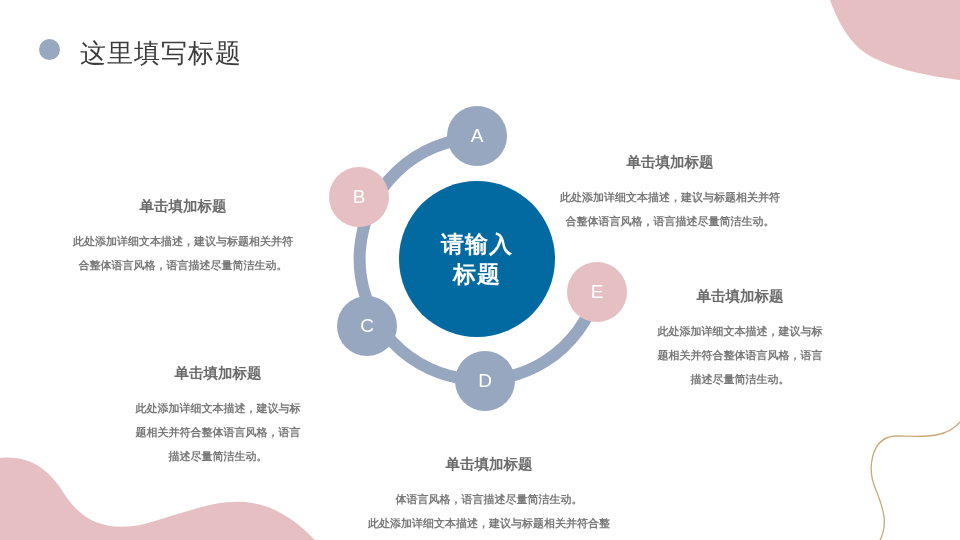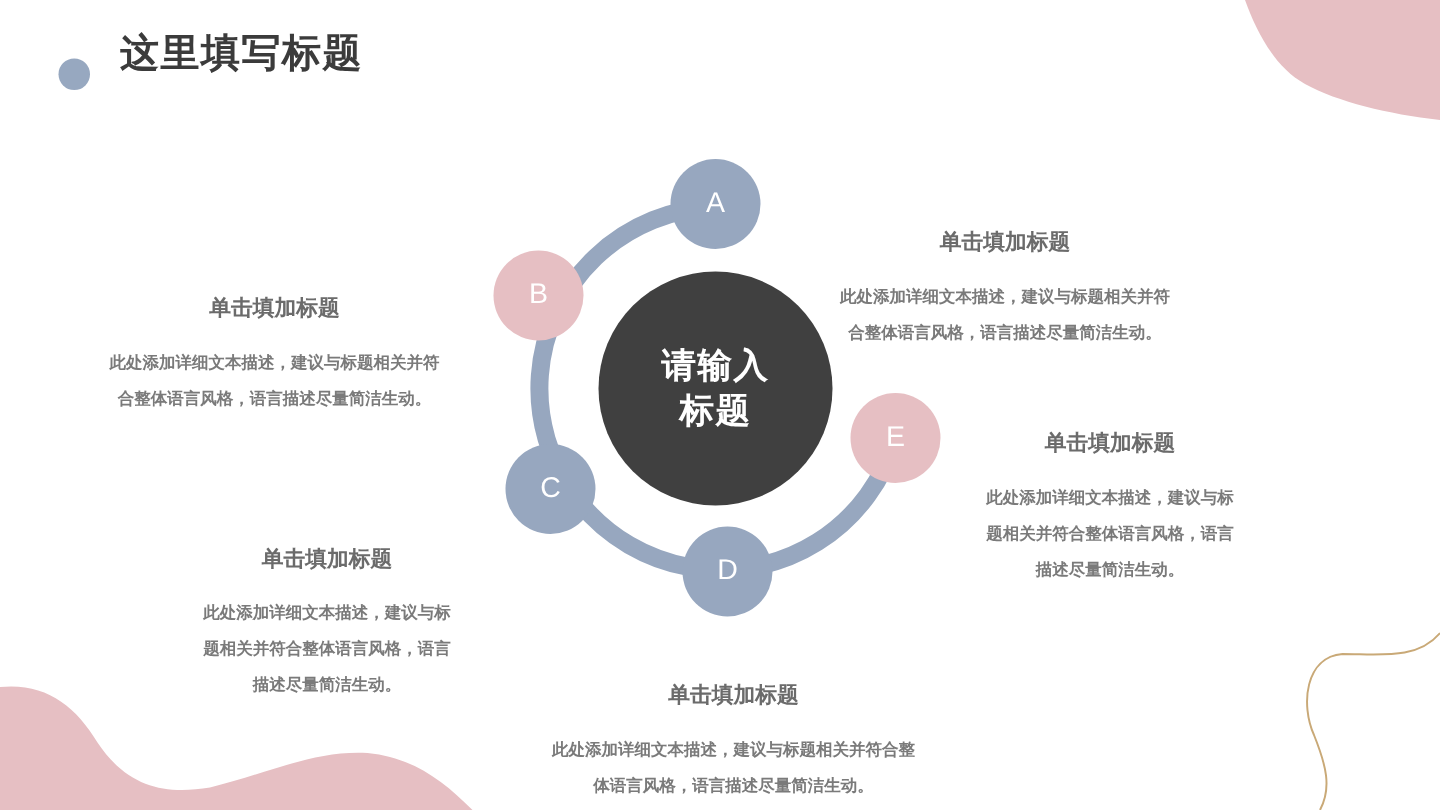--- a/index.html
+++ b/index.html
@@ -7,34 +7,34 @@
       width: 960px; height: 540px; position: relative; overflow: hidden;
       background: #ffffff;
       font-family: "DejaVu Sans", "Liberation Sans", sans-serif;
     }
     .deco { position: absolute; left: 0; top: 0; width: 960px; height: 540px; pointer-events: none; }
     .title-dot {
       position: absolute; left: 39px; top: 39px; width: 21px; height: 21px;
       border-radius: 50%; background: #97a8c0;
     }
     .page-title {
-      position: absolute; left: 80px; top: 17px; font-size: 26px; font-weight: bold;
+      position: absolute; left: 80px; top: 34px; font-size: 26px; font-weight: normal;
       color: #3b3b3b; letter-spacing: 1px; line-height: 38px;
     }
     .diagram { position: absolute; left: 0; top: 0; width: 960px; height: 540px; }
     .node {
       position: absolute; width: 60px; height: 60px; border-radius: 50%;
       display: flex; align-items: center; justify-content: center;
       color: #ffffff; font-size: 19px; font-family: "Liberation Sans", sans-serif;
     }
     .node.blue { background: #97a7bf; }
     .node.pink { background: #e6bfc3; }
     .center-circle {
       position: absolute; left: 399px; top: 181px; width: 156px; height: 156px;
-      border-radius: 50%; background: #404040;
+      border-radius: 50%; background: #0369a1;
       display: flex; flex-direction: column; align-items: center; justify-content: center;
       color: #ffffff; font-weight: bold; font-size: 23px; line-height: 30px; letter-spacing: 1px;
     }
     .text-block { position: absolute; text-align: center; margin-top: 26px; }
     .text-block .heading {
       font-size: 14.5px; font-weight: bold; color: #6b6b6b; margin-bottom: 14px; line-height: 20px;
     }
     .text-block .body {
       font-size: 11px; color: #7a7a7a; line-height: 24px; font-weight: bold;
     }
@@ -106,16 +106,16 @@
   <div class="body">
     <div>此处添加详细文本描述，建议与标</div>
     <div>题相关并符合整体语言风格，语言</div>
     <div>描述尽量简洁生动。</div>
   </div>
 </div>
 
 <div class="text-block" style="left:344px; top:428px; width:290px;">
   <div class="heading">单击填加标题</div>
   <div class="body">
+    <div>体语言风格，语言描述尽量简洁生动。</div>
     <div>此处添加详细文本描述，建议与标题相关并符合整</div>
-    <div>体语言风格，语言描述尽量简洁生动。</div>
   </div>
 </div>
 
 </body></html>

